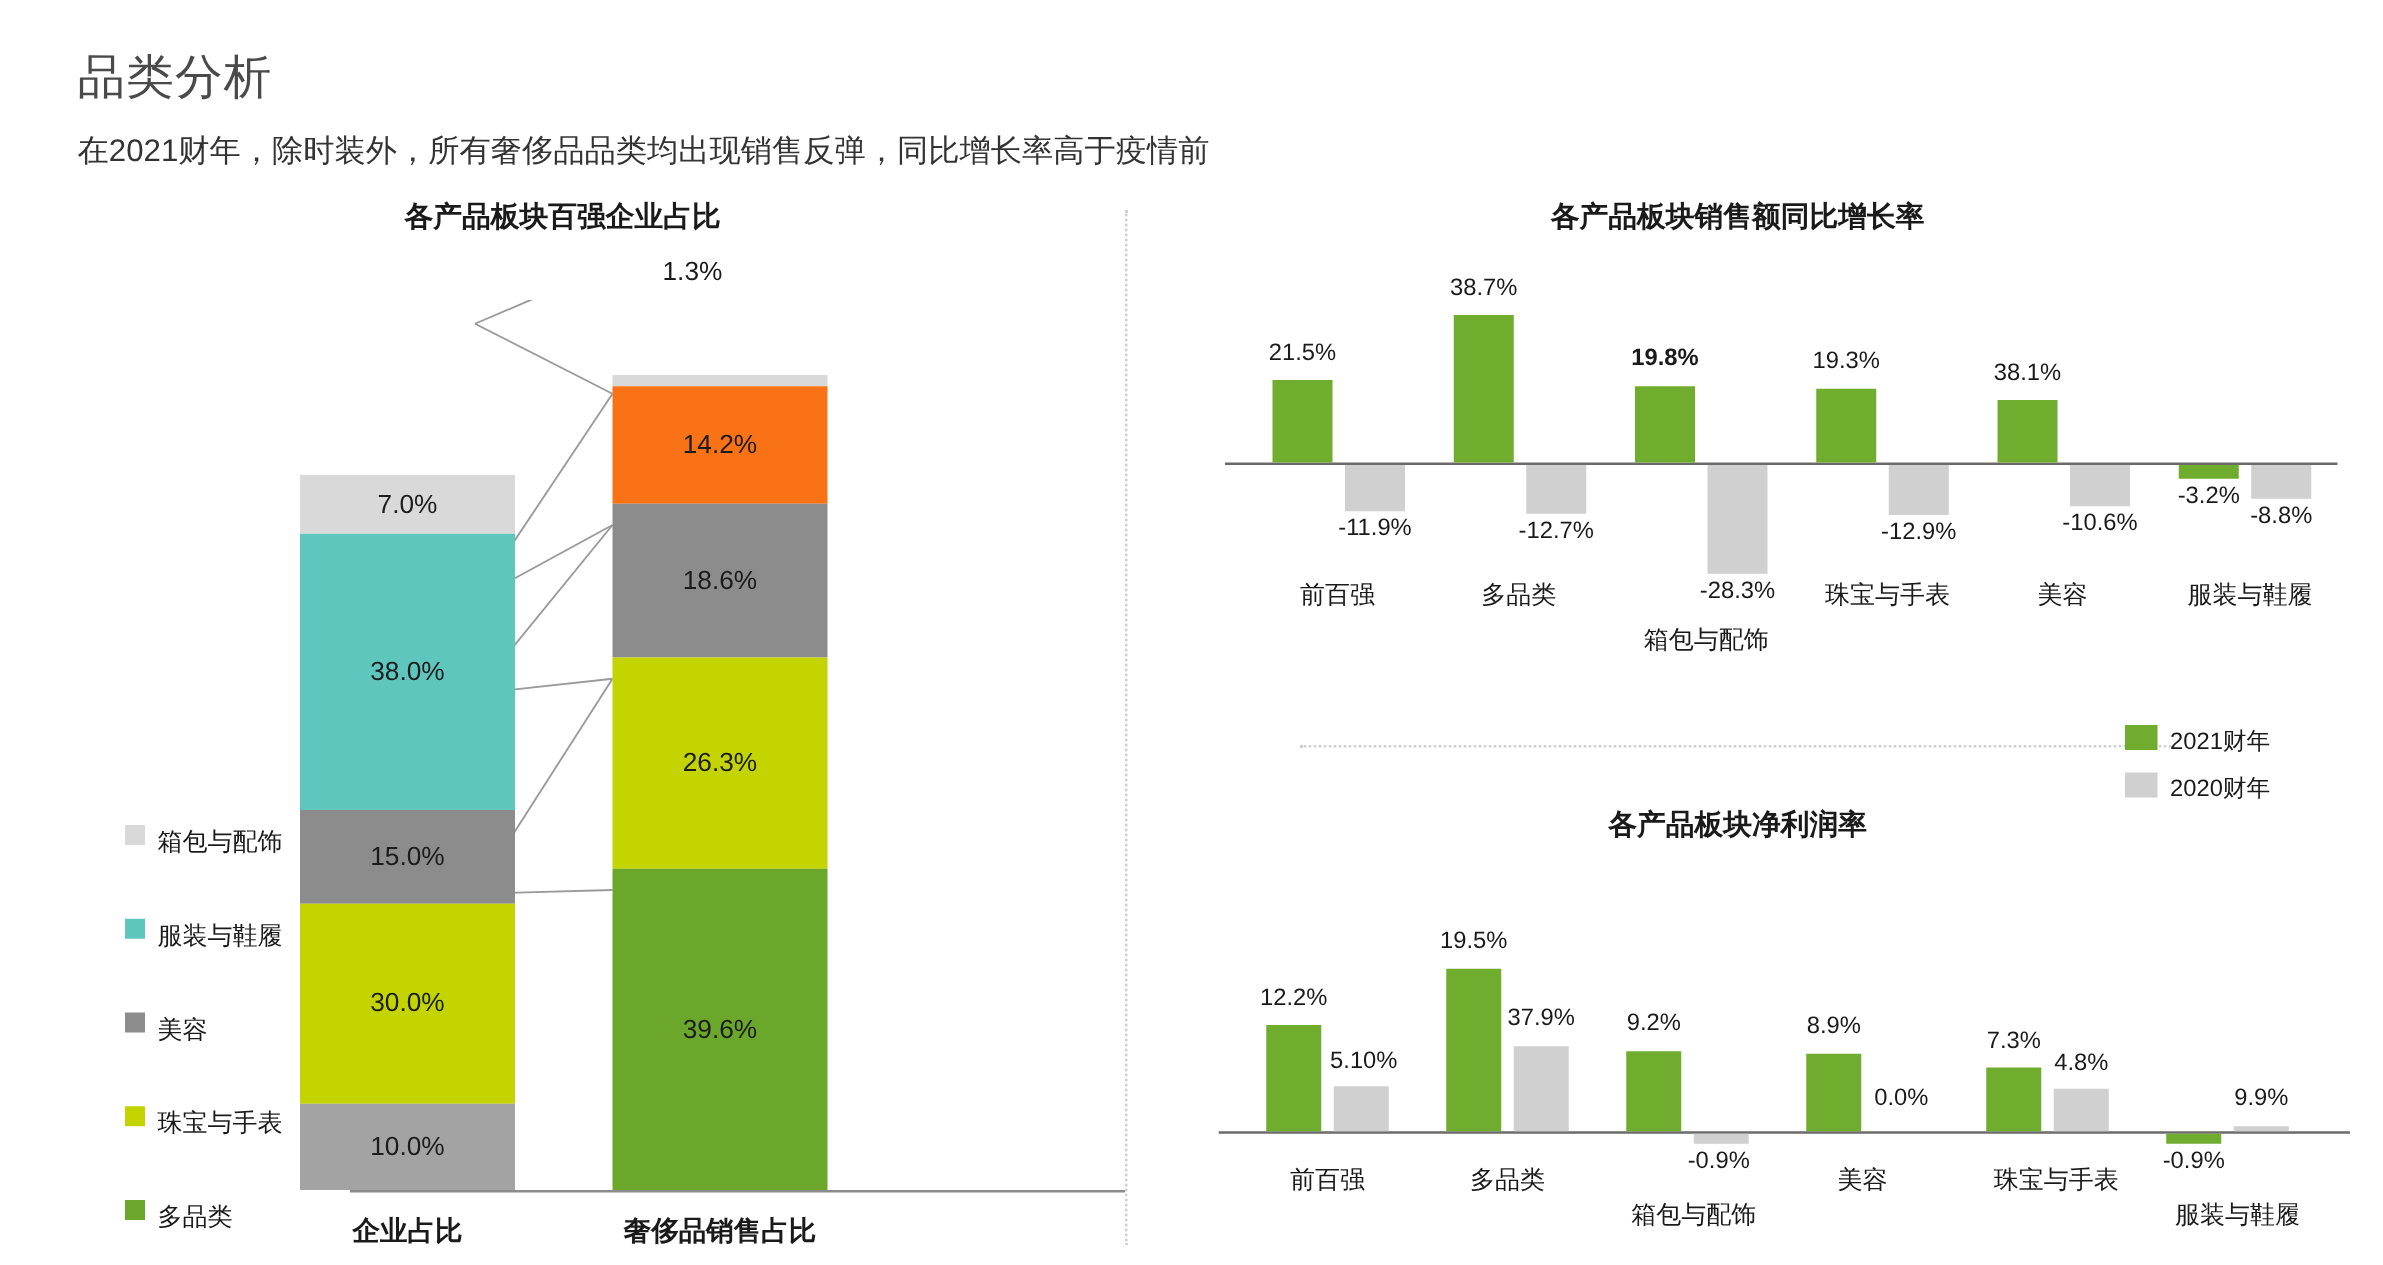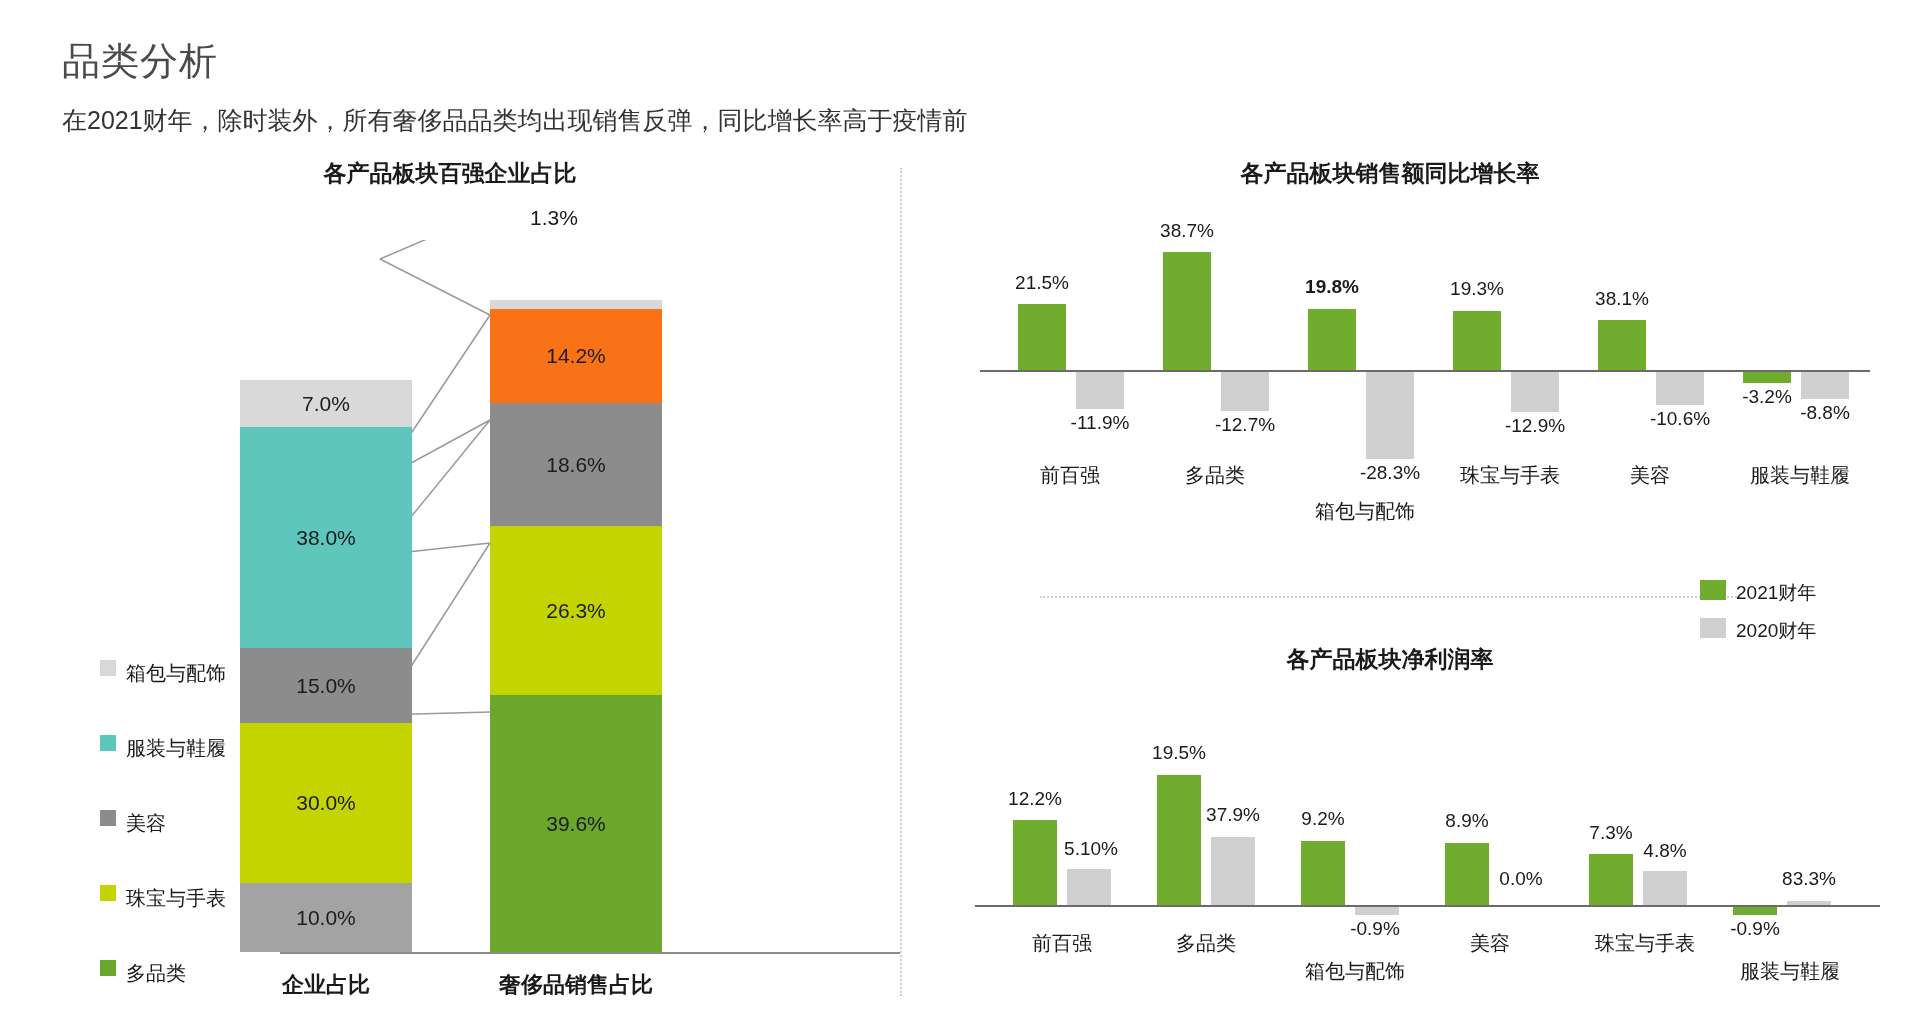--- a/index.html
+++ b/index.html
@@ -230,17 +230,17 @@
 
     <div class="bar" style="left:624px; bottom:85px; width:44px; height:51px;  background:#70ad2f;"></div>
     <div class="bar-label" style="left:600px; top:132px; width:92px;">7.3%</div>
     <div class="bar" style="left:678px; bottom:85px; width:44px; height:34px; background:#d0d0d0;"></div>
     <div class="bar-label" style="left:654px; top:150px; width:92px;">4.8%</div>
     <div class="cat-label" style="left:590px; top:240px; width:180px;">珠宝与手表</div>
 
     <div class="bar" style="left:768px; top:217px; width:44px; height:8px; background:#70ad2f;"></div>
     <div class="bar-label" style="left:744px; top:228px; width:92px;">-0.9%</div>
     <div class="bar" style="left:822px; bottom:85px; width:44px; height:4px; background:#d0d0d0;"></div>
-    <div class="bar-label" style="left:798px; top:178px; width:92px;">83.3%</div>
+    <div class="bar-label" style="left:798px; top:178px; width:92px;">9.9%</div>
     <div class="cat-label" style="left:735px; top:268px; width:180px;">服装与鞋履</div>
   </div>
 
 </div>
 
 </body></html>

